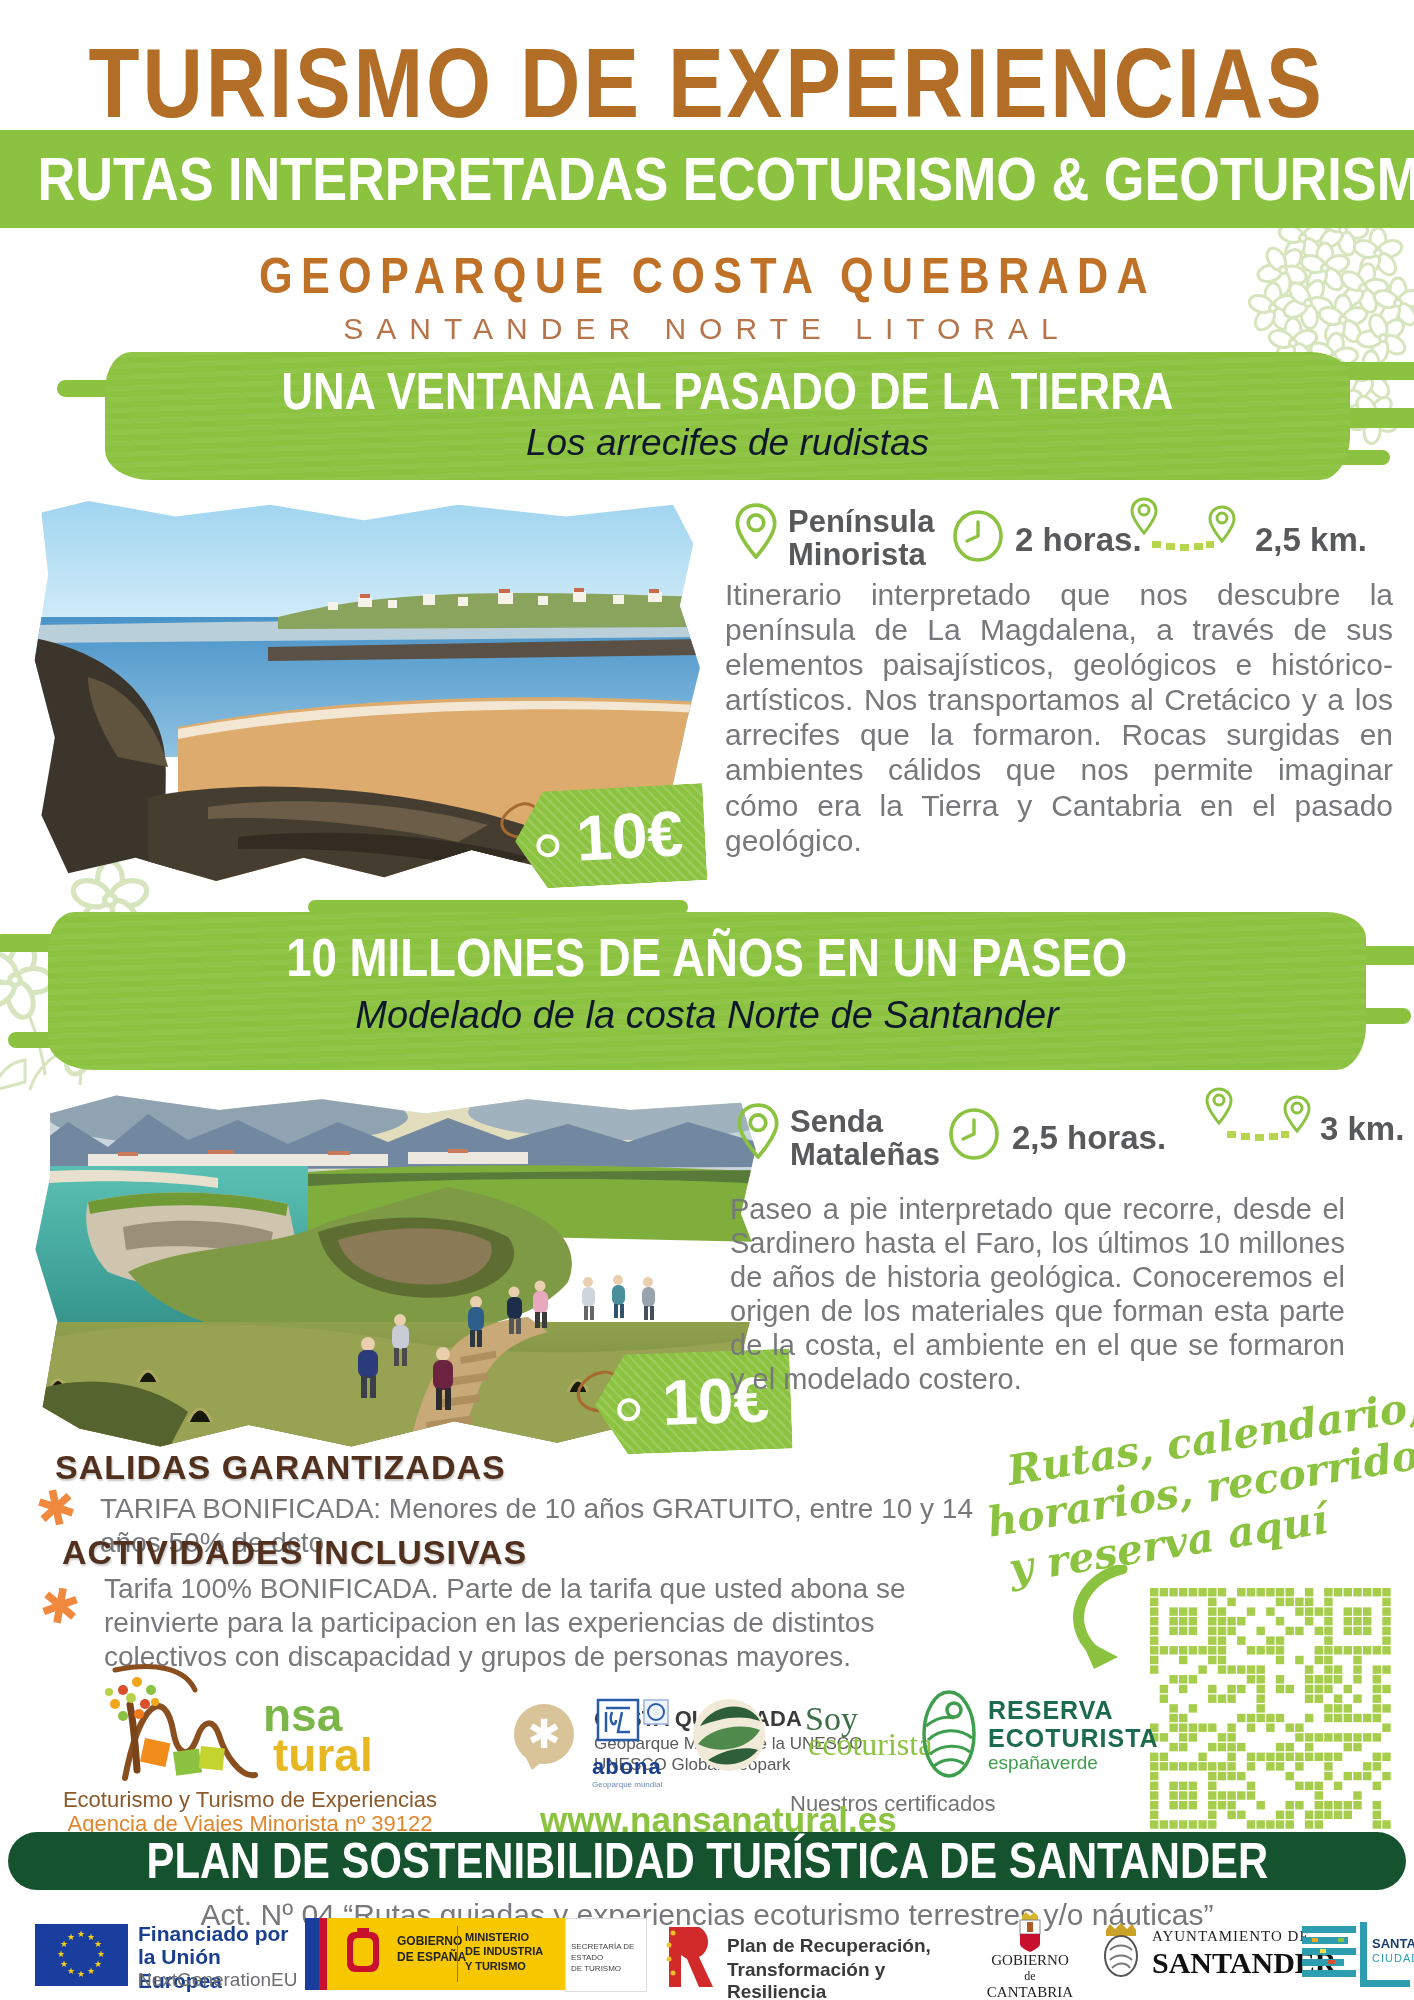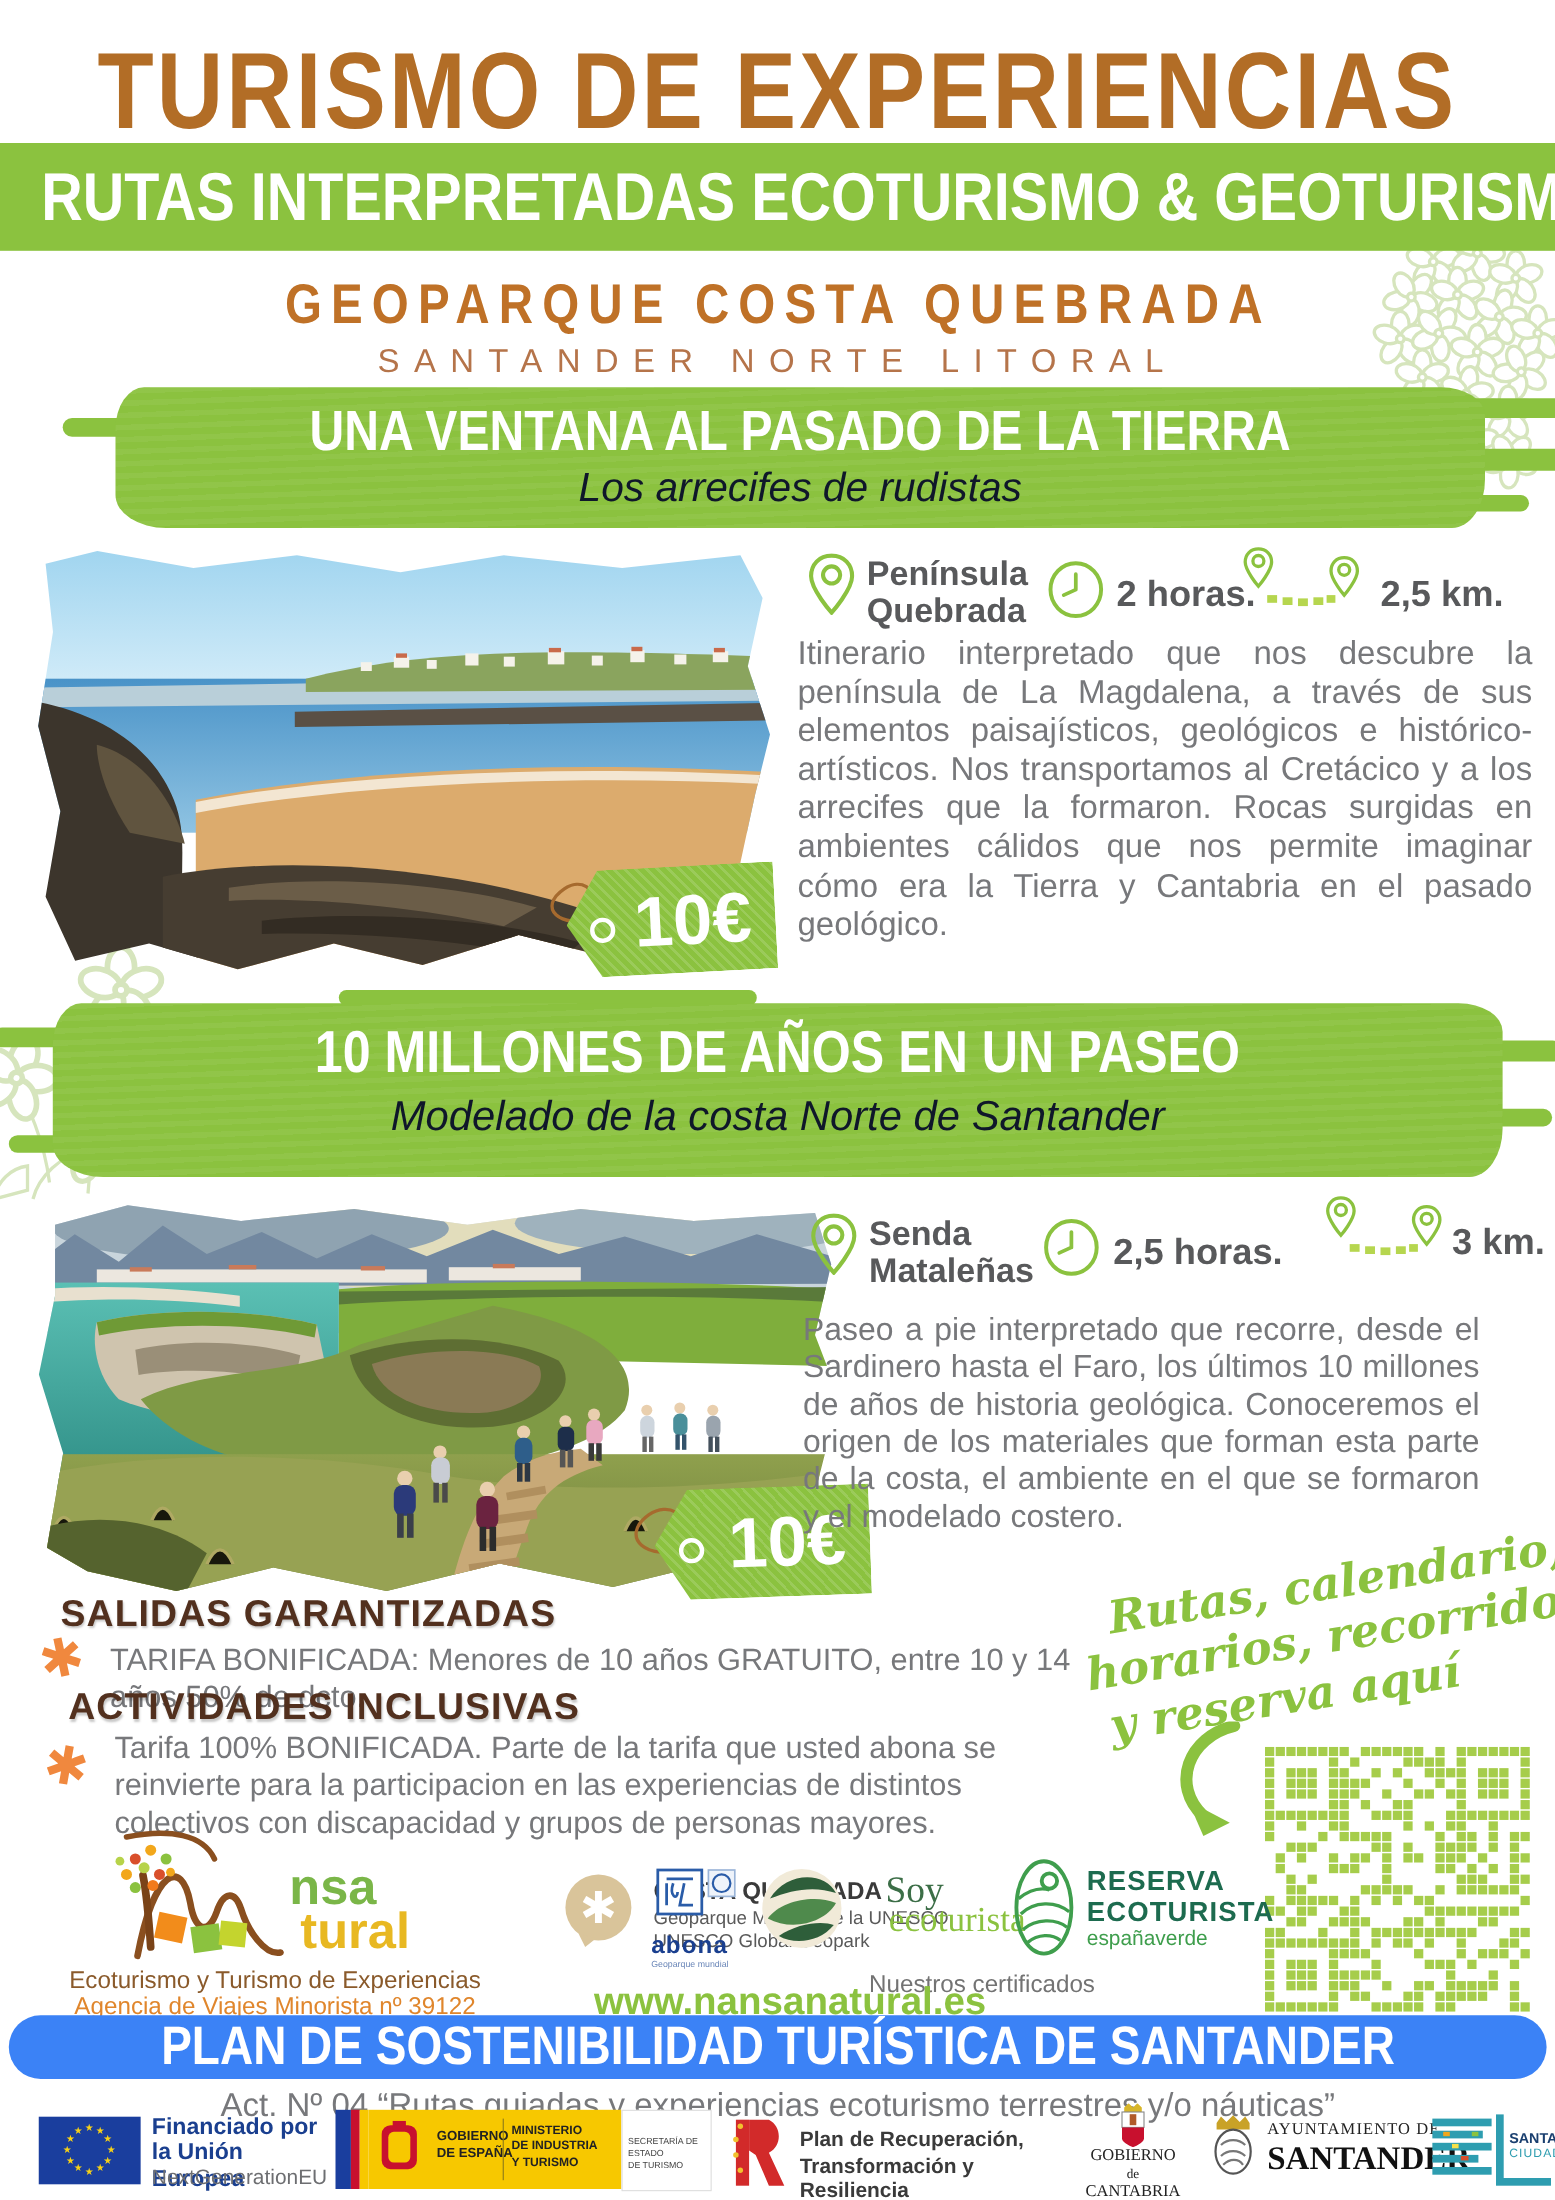--- a/index.html
+++ b/index.html
@@ -42,21 +42,21 @@
              text-shadow:1px 2px 2px rgba(0,0,0,.22);white-space:nowrap;}
   .sec-text{font-size:28px;color:#77787b;line-height:1.22;}
   .bullet{color:#f0883e;font-size:48px;font-weight:bold;font-family:"DejaVu Sans",sans-serif;}
   .servicio{font-size:34px;color:#6b3f22;}
   .cap-small{font-size:22px;line-height:1.25;}
   .website{font-size:35px;font-weight:bold;color:#8bc23f;}
   
   .script{font-family:"DejaVu Serif",serif;font-style:italic;font-weight:bold;
           color:#8bc23f;font-size:41px;line-height:1.18;white-space:nowrap;}
   
-  .pill{top:1832px;left:8px;right:8px;height:58px;background:#3b82f6;border-radius:29px;}
+  .pill{top:1832px;left:8px;right:8px;height:58px;background:#14532d;border-radius:29px;}
   .pill-text{line-height:58px;font-size:44px;font-weight:bold;color:#fff;white-space:nowrap;}
   .act-line{top:1898px;font-size:30px;color:#77787b;}
   .serif{font-family:"Liberation Serif",serif;}
 </style>
 </head>
 <body>
 
 <div class="poster">
 
   <svg class="abs" style="left:1243px;top:208px;" width="171" height="265" viewBox="0 0 171 265">
@@ -200,21 +200,21 @@
     <span class="ring"></span>
     <span class="price">10€</span>
   </div>
 
   <svg class="abs" style="left:735px;top:503px;" width="42" height="56" viewBox="0 0 40 54">
     <path d="M20 2 C9 2 2 10 2 20 C2 32 20 52 20 52 C20 52 38 32 38 20 C38 10 31 2 20 2 Z" fill="none" stroke="#8bc23f" stroke-width="3.6"></path>
     <circle cx="20" cy="19" r="7.5" fill="none" stroke="#8bc23f" stroke-width="3.6"></circle>
   </svg>
   <div class="abs loc-label" style="left:788px;top:506px;">
     <div>Península</div>
-      <div>Quebrada</div>
+      <div>Minorista</div>
   </div>
   <svg class="abs" style="left:952px;top:510px;" width="52" height="52" viewBox="0 0 52 52">
     <ellipse cx="26" cy="26" rx="23" ry="24" fill="none" stroke="#8bc23f" stroke-width="3.6"></ellipse>
     <path d="M26 26 L26 12 M26 26 L15 31" fill="none" stroke="#8bc23f" stroke-width="3.4" stroke-linecap="round"></path>
   </svg>
   <div class="abs stat-label" style="left:1015px;top:521px;">2 horas.</div>
   <svg class="abs" style="left:1130px;top:495px;" width="110" height="72" viewBox="0 0 110 72">
     <path d="M14 4 C7 4 2 9 2 16 C2 24 14 38 14 38 C14 38 26 24 26 16 C26 9 21 4 14 4 Z" fill="none" stroke="#8bc23f" stroke-width="3"></path>
     <circle cx="14" cy="15" r="5" fill="none" stroke="#8bc23f" stroke-width="3"></circle>
     <path d="M92 12 C85 12 80 17 80 24 C80 32 92 46 92 46 C92 46 104 32 104 24 C104 17 99 12 92 12 Z" fill="none" stroke="#8bc23f" stroke-width="3"></path>

